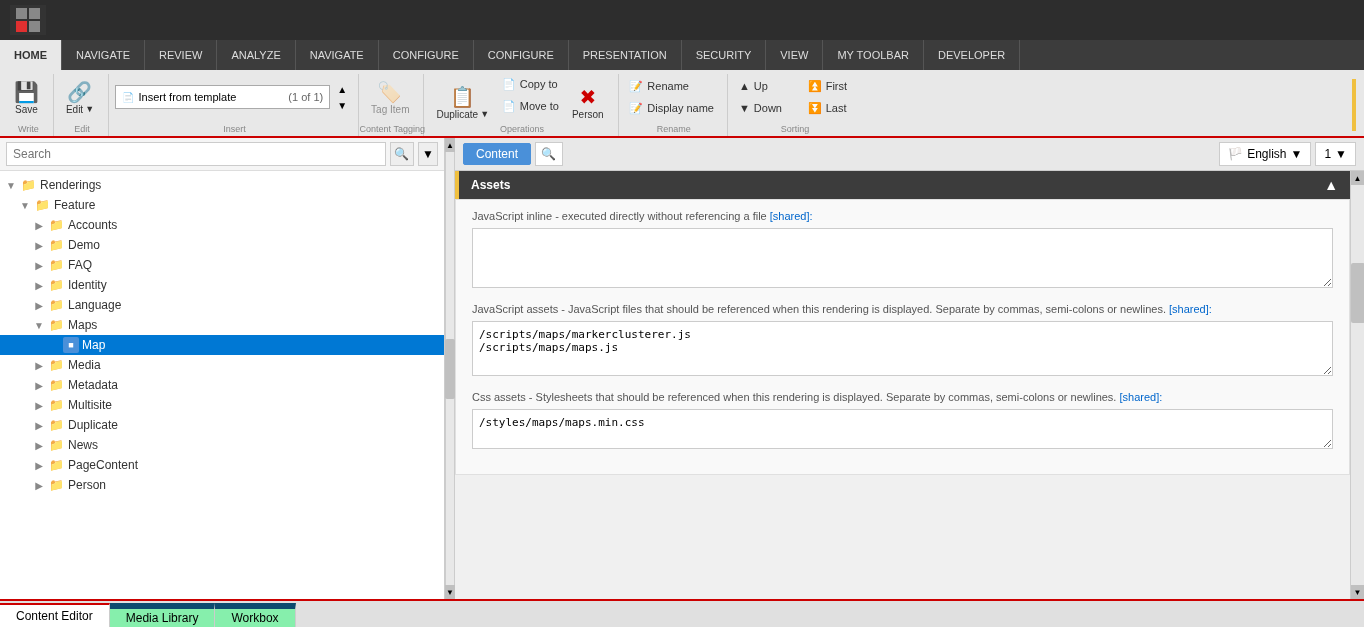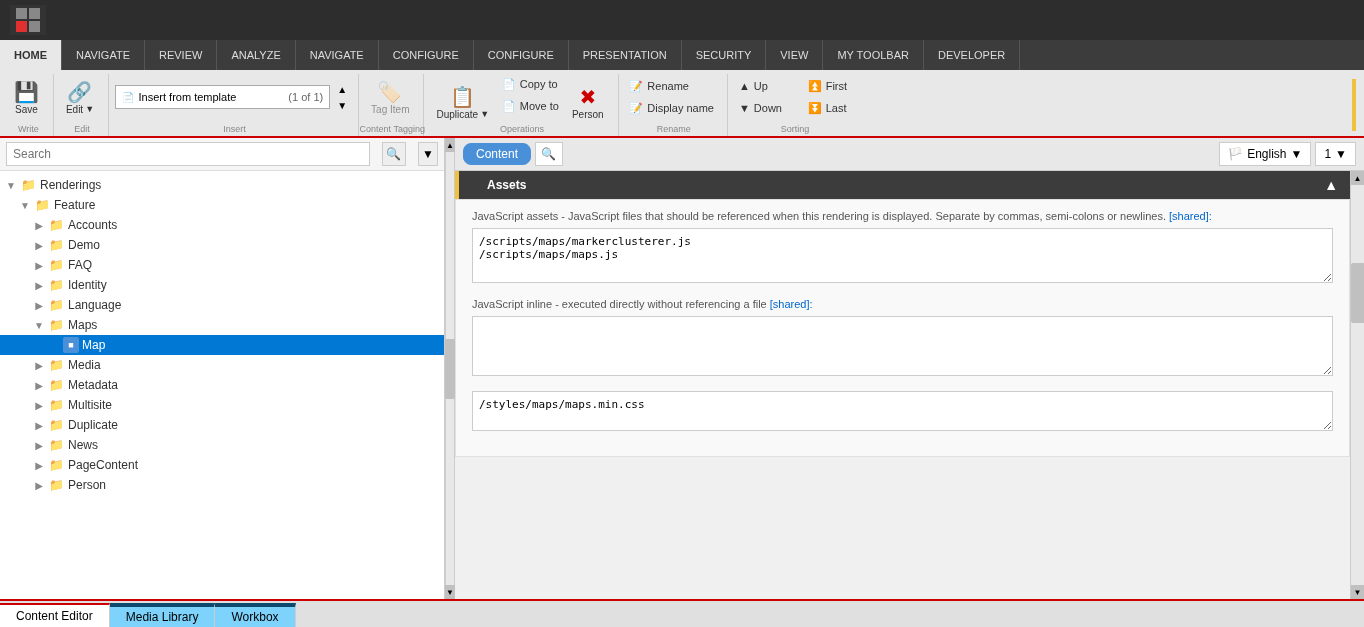--- a/index.html
+++ b/index.html
@@ -178,21 +178,21 @@
       border-right: 1px solid #ccc;
       display: flex;
       flex-direction: column;
       overflow: hidden;
     }
     .search-bar {
       display: flex;
       align-items: center;
       padding: 4px 6px;
       border-bottom: 1px solid #ddd;
-      gap: 12px;
+      gap: 4px;
       background: #f5f5f5;
     }
     .search-input {
       flex: 1;
       height: 24px;
       border: 1px solid #ccc;
       padding: 2px 6px;
       font-size: 12px;
       background: #fff;
     }
@@ -270,21 +270,20 @@
       font-size: 12px;
       border: 1px solid #ccc;
       background: #fff;
       cursor: pointer;
       border-radius: 2px;
     }
     .content-tab-btn.active {
       background: #4a90d9;
       color: #fff;
       border-color: #4a90d9;
-      border-radius: 8px;
     }
     .content-search-btn {
       width: 28px; height: 24px;
       border: 1px solid #ccc;
       background: #fff;
       display: flex; align-items: center; justify-content: center;
       cursor: pointer;
     }
     .content-right-tools {
       margin-left: auto;
@@ -360,23 +359,23 @@
       height: 28px;
       background: #e0e0e0;
       border-top: 2px solid #cc0000;
       display: flex;
       align-items: flex-end;
     }
     .bottom-tab {
       padding: 4px 16px;
       font-size: 12px;
       cursor: pointer;
-      border-top: 4px solid #0c4a6e;
+      border-top: 6px solid #0c4a6e;
       border-right: 1px solid #ccc;
-      background: #7dd3fc;
+      background: #86efac;
       height: 24px;
       display: flex;
       align-items: center;
     }
     .bottom-tab.active {
       background: #fff;
       border-top: 2px solid #cc0000;
     }
 
     .ribbon-btn-delete .btn-icon { color: #cc0000; }
@@ -673,46 +672,50 @@
       </div>
     </div>
 
     <div style="display:flex; flex:1; overflow:hidden;">
       <div class="content-panels" style="flex:1; overflow-y:auto;">
 
         <div class="panel-section">
 
           <div style="position:relative;">
             <div style="position:absolute; left:0; top:0; width:4px; height:100%; background:#f0c040;"></div>
-            <div class="panel-header" style="padding-left:32px;">
+            <div class="panel-header" style="padding-left:16px;">
               <span>Assets</span>
               <span class="panel-collapse-btn">▲</span>
             </div>
           </div>
 
           <div class="panel-body">
+
+            <div class="field-section">
+              <div class="field-label">
+                <span>JavaScript inline - executed directly without referencing a file</span>
+                <span class="field-shared">[shared]:</span>
+              </div>
+              <textarea class="field-textarea" style="min-height: 60px;"></textarea>
+            </div>
 
             <div class="field-section">
               <div class="field-label">
                 <span>JavaScript assets - JavaScript files that should be referenced when this rendering is displayed. Separate by commas, semi-colons or newlines.</span>
                 <span class="field-shared">[shared]:</span>
               </div>
               <textarea class="field-textarea" style="">/scripts/maps/markerclusterer.js
 /scripts/maps/maps.js</textarea>
             </div>
 
             <div class="field-section">
               <div class="field-label">
-                <span>JavaScript inline - executed directly without referencing a file</span>
+                <span>Css assets - Stylesheets that should be referenced when this rendering is displayed. Separate by commas, semi-colons or newlines.</span>
                 <span class="field-shared">[shared]:</span>
               </div>
-              <textarea class="field-textarea" style="min-height: 60px;"></textarea>
-            </div>
-
-            <div class="field-section">
               <textarea class="field-textarea" style="min-height: 40px;">/styles/maps/maps.min.css</textarea>
             </div>
 
           </div>
         </div>
 
       </div>
 
       <div style="width:14px; background:#e8e8e8; border-left:1px solid #ccc; display:flex; flex-direction:column; align-items:center;">
         <div style="width:14px; height:14px; background:#c0c0c0; display:flex; align-items:center; justify-content:center; font-size:8px; cursor:pointer;">▲</div>

